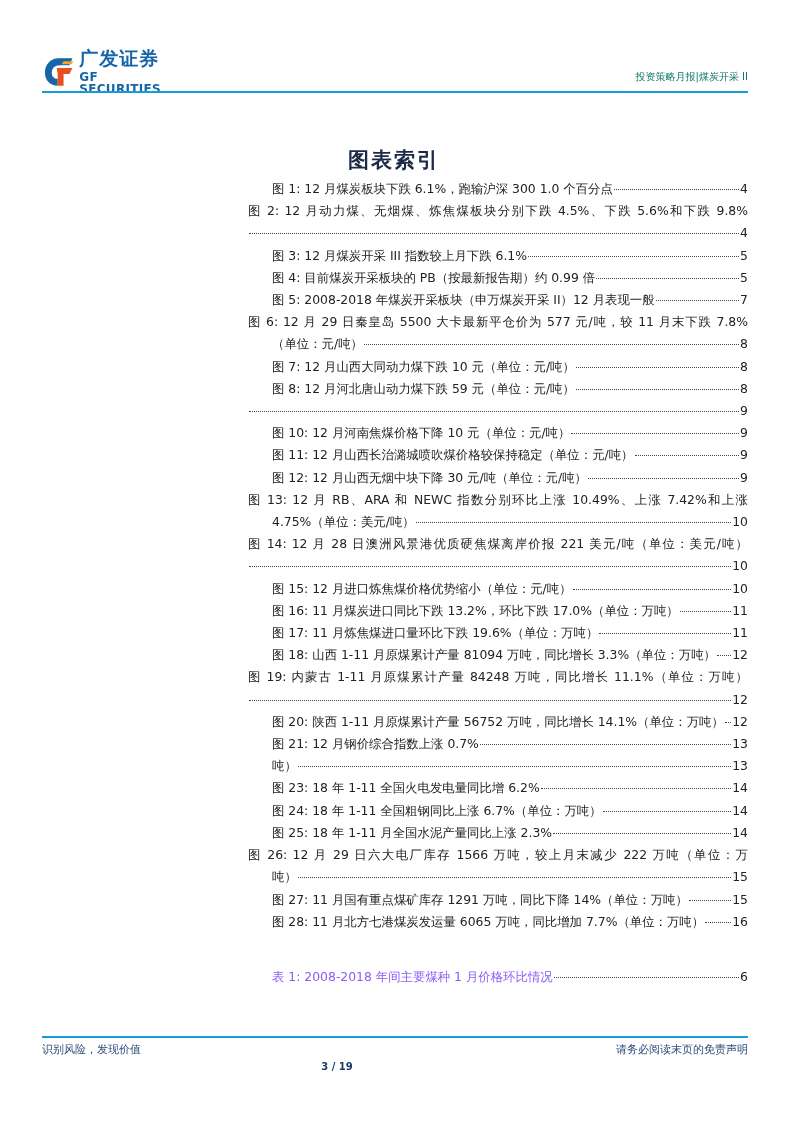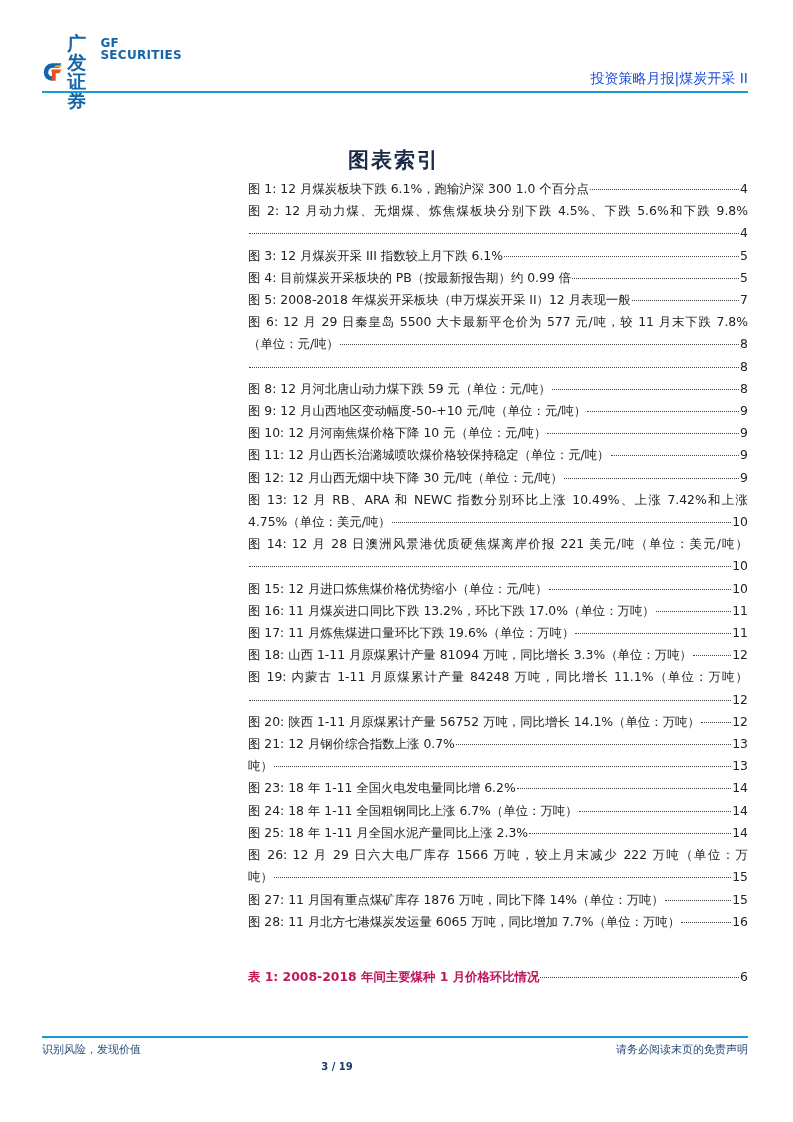--- a/index.html
+++ b/index.html
@@ -2,40 +2,40 @@
 <html><head>
 <meta charset="utf-8">
 <style>
   html, body { margin: 0; padding: 0; background: #ffffff; }
   body { width: 793px; height: 1122px; position: relative; overflow: hidden;
          font-family: "DejaVu Sans", "Liberation Sans", sans-serif; color: #1a1a1a; }
 
   .header { position: absolute; left: 42px; top: 52px; width: 706px; height: 40px; }
   .logo { position: absolute; left: 0; top: 0; width: 140px; height: 40px; display: flex; align-items: center; }
   .logo-mark { width: 34px; height: 34px; position: relative; }
-  .logo-text { margin-left: 4px; display: flex; flex-direction: row; line-height: 1; }
+  .logo-text { margin-left: 4px; display: flex; flex-direction: column; line-height: 1; }
   .logo-cn { font-size: 19px; font-weight: bold; color: #1565a8; letter-spacing: 1px; }
   .logo-en { font-size: 12px; font-weight: bold; color: #1565a8; margin-top: 3px; letter-spacing: 0.3px; }
-  .header-title { position: absolute; right: 0; top: 18px; font-size: 14px; color: #1d4ed8; }
+  .header-title { position: absolute; right: 0; top: 18px; font-size: 10px; color: #0f766e; }
   .header-line { position: absolute; left: 42px; top: 91px; width: 706px; height: 2px; background: #1a9ad6; }
 
   .main-title { position: absolute; left: 0; width: 788px; top: 146px; text-align: center;
                 font-family: "DejaVu Serif", "Liberation Serif", serif; font-weight: bold;
                 font-size: 21px; color: #1a2a44; letter-spacing: 2px; }
 
   .toc { position: absolute; left: 248px; top: 178px; width: 500px; }
   .entry { font-size: 12.4px; line-height: 22.2px; color: #222; }
   .entry .row { display: flex; align-items: baseline; white-space: nowrap; }
-  .entry .text { flex: 0 0 auto; }
+  .entry .text { flex: 0 0 auto; margin-left: 24px; }
   .entry .leader { flex: 1 1 auto; overflow: hidden; margin: 0 1px; border-bottom: 1.2px dotted #444; height: 0; transform: translateY(-3px); min-width: 6px; }
   .entry .page { flex: 0 0 auto; }
   .entry .line1 { white-space: nowrap; overflow: hidden; text-align: justify; text-align-last: justify; }
 
   .table-entry { position: absolute; left: 248px; top: 966px; width: 500px; font-size: 12.4px; line-height: 22px; }
-  .table-entry .text { font-weight: bold; color: #be185d; }
+  .table-entry .text { font-weight: normal; color: #8b5cf6; }
 
   .footer-line { position: absolute; left: 42px; top: 1036px; width: 706px; height: 2px; background: #1a9ad6; }
   .footer-left { position: absolute; left: 42px; top: 1042px; font-size: 11px; color: #2a4a7a; }
   .footer-right { position: absolute; right: 45px; top: 1042px; font-size: 11px; color: #2a4a7a; }
   .footer-page { position: absolute; left: 0; width: 674px; top: 1061px; text-align: center; font-size: 10px; font-weight: bold; color: #1a3a6a; }
 </style>
 </head>
 <body>
 
 <div class="header">
@@ -95,34 +95,34 @@
     <div class="entry">
       <div class="line1"><span>图 6:</span> <span>12 月 29 日秦皇岛 5500 大卡最新平仓价为 577 元/吨，较 11 月末下跌 7.8%</span></div>
       <div class="row">
         <span class="text">（单位：元/吨）</span>
         <span class="leader"></span>
         <span class="page">8</span>
       </div>
     </div>
     <div class="entry">
       <div class="row">
+        <span class="text"><span>图 7:</span> <span>12 月山西大同动力煤下跌 10 元（单位：元/吨）</span></span>
         <span class="leader"></span>
         <span class="page">8</span>
       </div>
     </div>
     <div class="entry">
       <div class="row">
         <span class="text"><span>图 8:</span> <span>12 月河北唐山动力煤下跌 59 元（单位：元/吨）</span></span>
         <span class="leader"></span>
         <span class="page">8</span>
       </div>
     </div>
     <div class="entry">
       <div class="row">
-        <span class="text"><span>图 9:</span> <span>12 月山西地区变动幅度-50-+10 元/吨（单位：元/吨）</span></span>
         <span class="leader"></span>
         <span class="page">9</span>
       </div>
     </div>
     <div class="entry">
       <div class="row">
         <span class="text"><span>图 10:</span> <span>12 月河南焦煤价格下降 10 元（单位：元/吨）</span></span>
         <span class="leader"></span>
         <span class="page">9</span>
       </div>
@@ -236,21 +236,21 @@
     <div class="entry">
       <div class="line1"><span>图 26:</span> <span>12 月 29 日六大电厂库存 1566 万吨，较上月末减少 222 万吨（单位：万</span></div>
       <div class="row">
         <span class="text">吨）</span>
         <span class="leader"></span>
         <span class="page">15</span>
       </div>
     </div>
     <div class="entry">
       <div class="row">
-        <span class="text"><span>图 27:</span> <span>11 月国有重点煤矿库存 1876 万吨，同比下降 14%（单位：万吨）</span></span>
+        <span class="text"><span>图 27:</span> <span>11 月国有重点煤矿库存 1291 万吨，同比下降 14%（单位：万吨）</span></span>
         <span class="leader"></span>
         <span class="page">15</span>
       </div>
     </div>
     <div class="entry">
       <div class="row">
         <span class="text"><span>图 28:</span> <span>11 月北方七港煤炭发运量 6065 万吨，同比增加 7.7%（单位：万吨）</span></span>
         <span class="leader"></span>
         <span class="page">16</span>
       </div>

